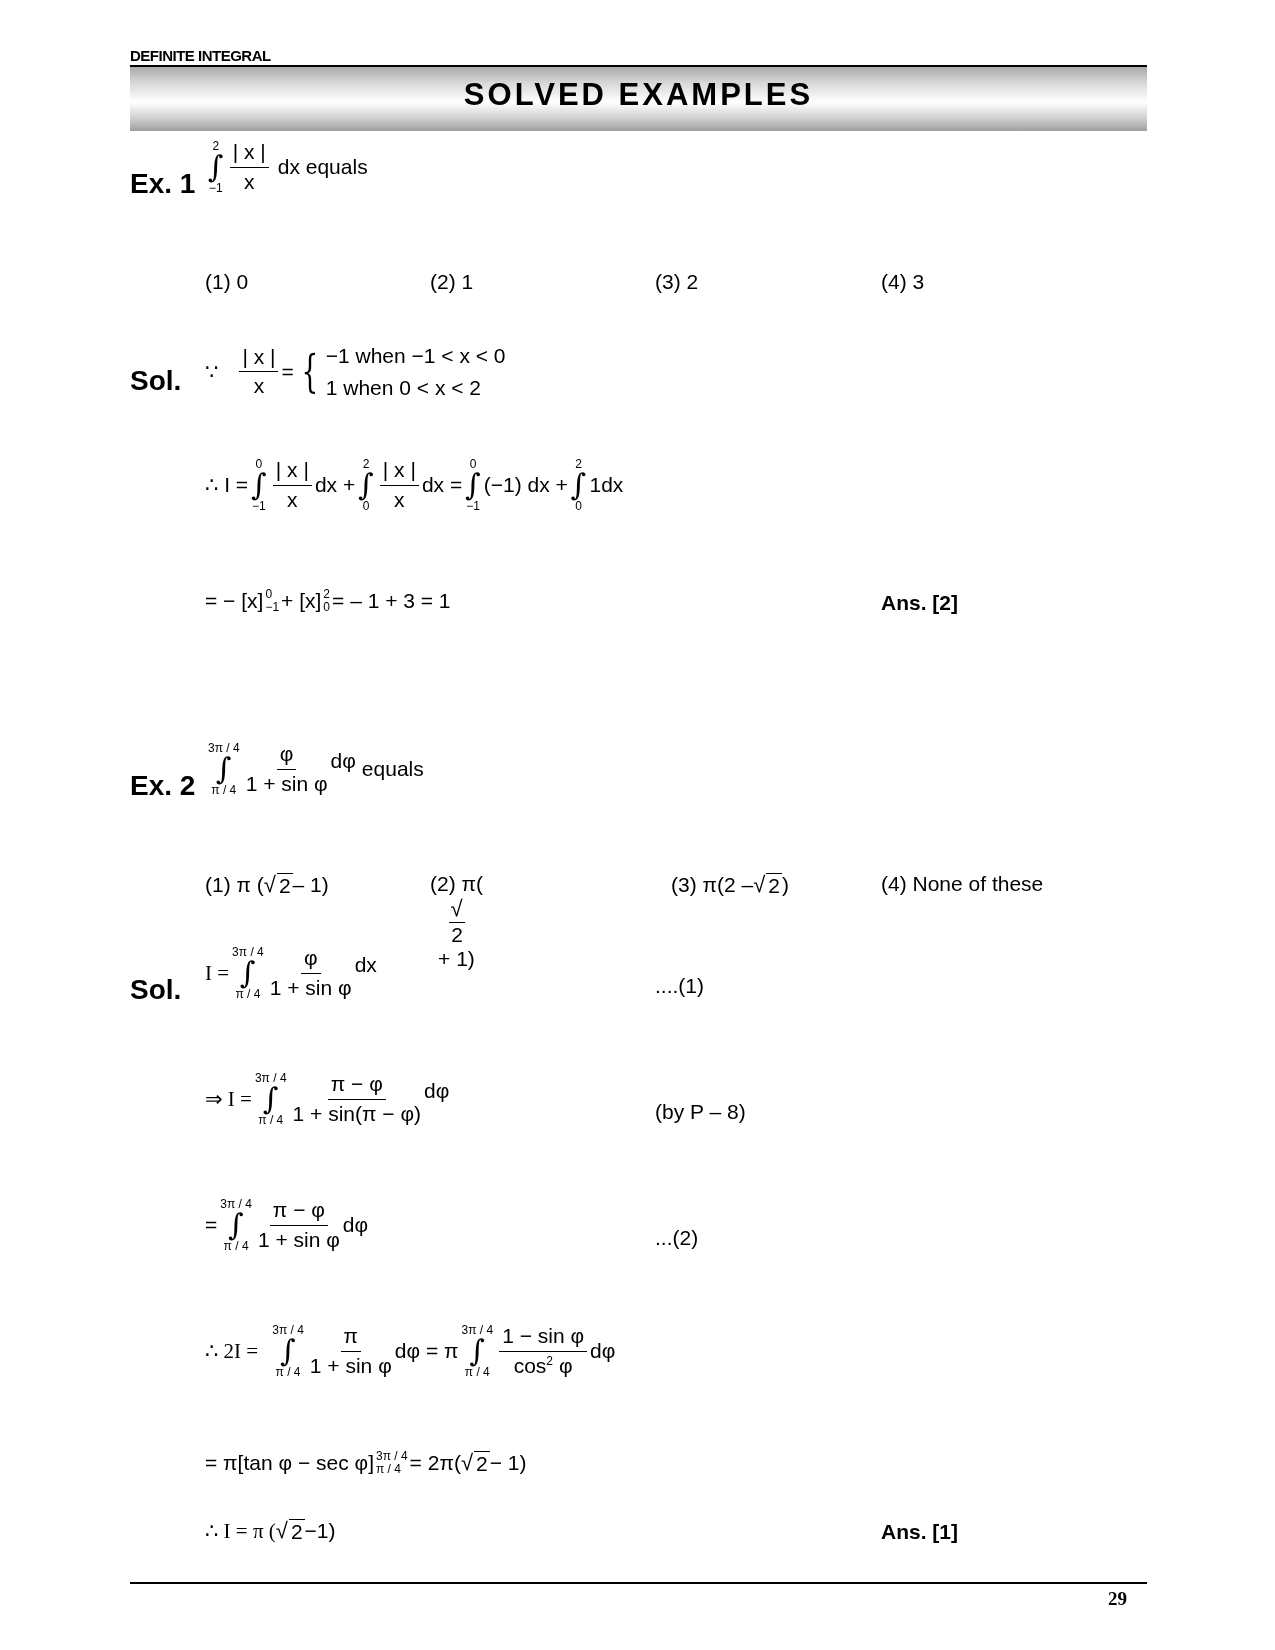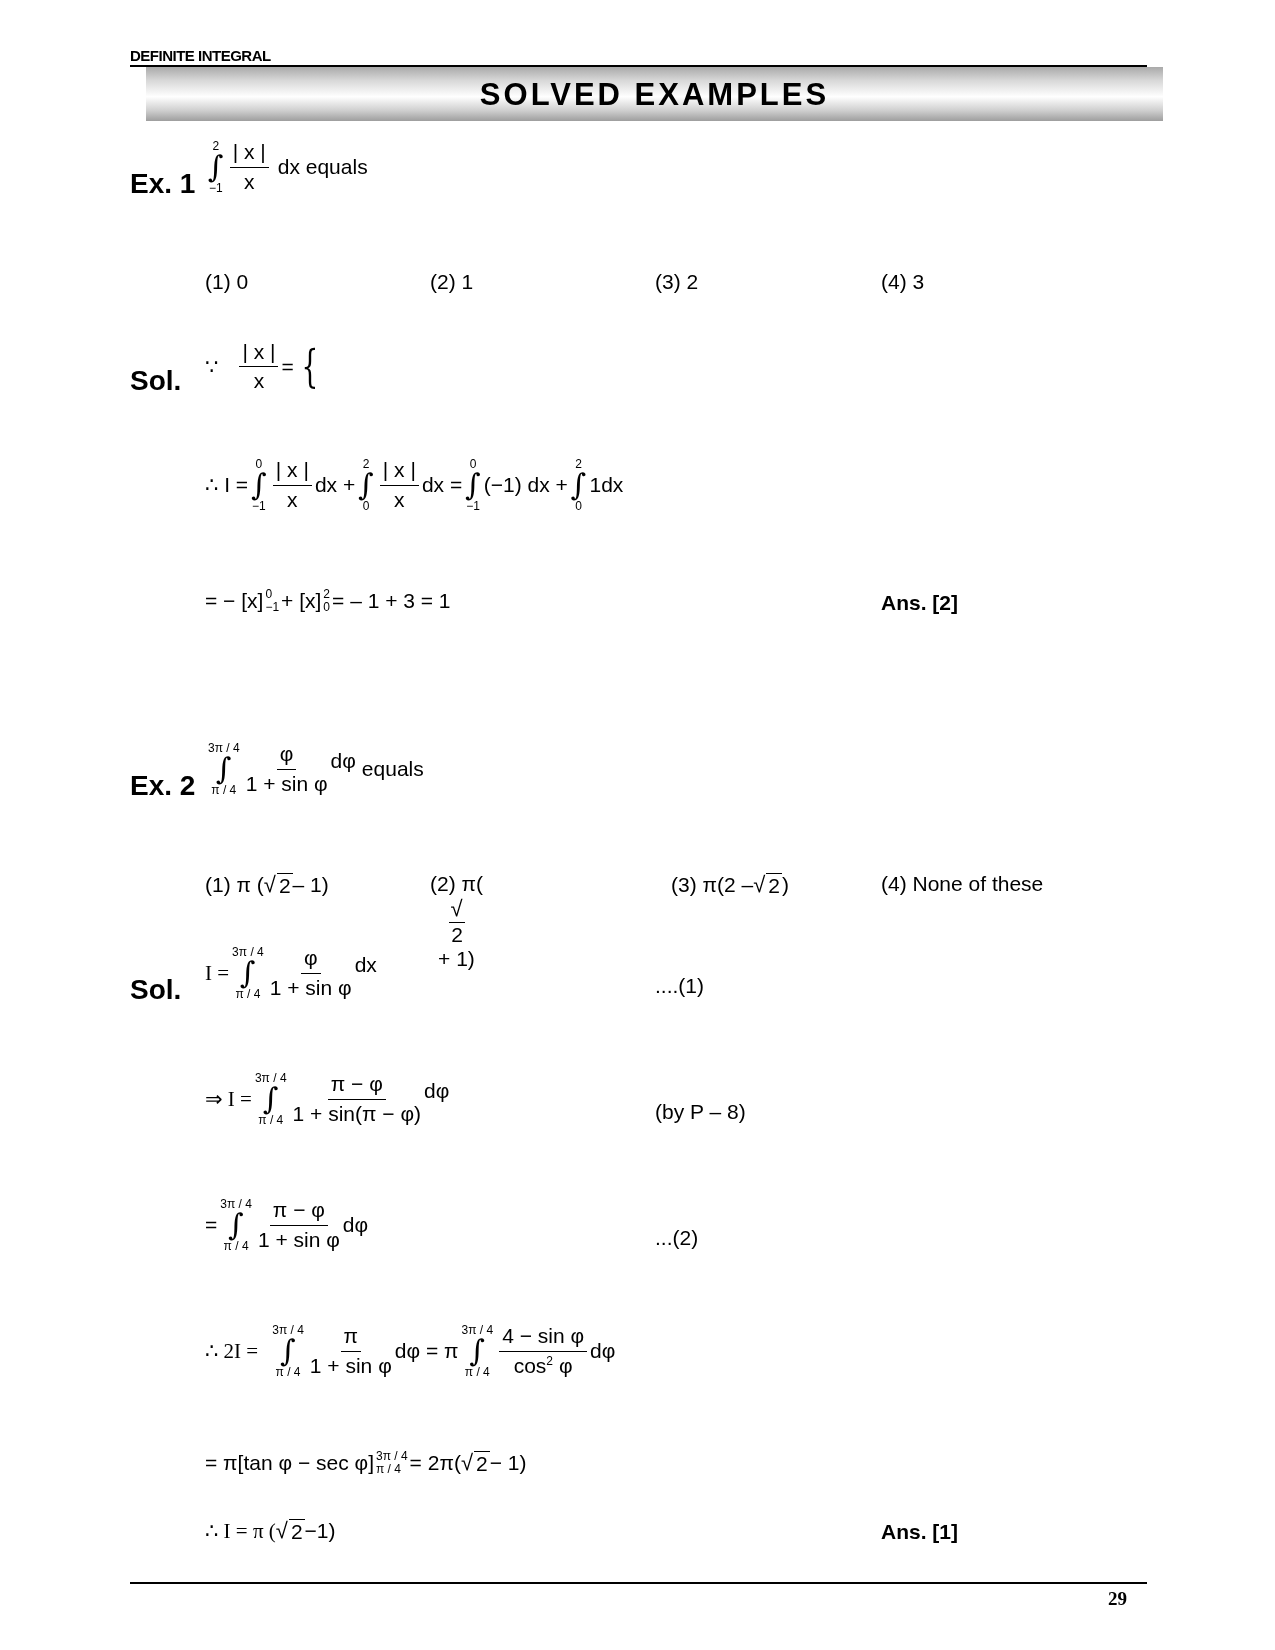--- a/index.html
+++ b/index.html
@@ -1,21 +1,21 @@
 <!DOCTYPE html>
 <html><head>
 <meta charset="utf-8">
 <style>
   html, body { margin:0; padding:0; background:#ffffff; }
   body { width:1275px; height:1650px; position:relative; overflow:hidden;
          font-family:"Liberation Sans", sans-serif; color:#000; }
   .abs { position:absolute; }
   .hdr-text { left:130px; top:47px; font-size:15px; font-weight:bold; letter-spacing:-0.5px; }
   .hdr-rule { left:130px; top:65px; width:1017px; height:2px; background:#000; }
-  .banner { left:146px; top:67px; width:1017px; height:54px;
+  .banner { left:130px; top:67px; width:1017px; height:64px;
     background:linear-gradient(to bottom,#a9a9a9 0%,#d8d8d8 25%,#ffffff 55%,#d0d0d0 80%,#9e9e9e 100%); }
   .banner-title { position:absolute; left:0; right:0; top:10px; text-align:center;
     font-size:31px; font-weight:bold; letter-spacing:3px; }
   .lbl { font-size:28px; font-weight:bold; }
   .txt { font-size:21px; white-space:nowrap; }
   .math { font-size:21px; white-space:nowrap; display:inline-flex; align-items:center; }
   .int { display:inline-flex; flex-direction:column; align-items:center; margin:0 3px; line-height:1; }
   .int .lim { font-size:12px; }
   .int .sym { font-size:30px; line-height:30px; font-family:"DejaVu Serif", serif; }
   .frac { display:inline-flex; flex-direction:column; align-items:center; margin:0 3px; line-height:1.15; }
@@ -62,20 +62,24 @@
 
 <div class="abs lbl" style="left:130px;top:365px;">Sol.</div>
 <div class="abs math" style="left:205px;top:340px;">
   <span style="margin-right:18px">∵</span>
   <span class="frac">
     <span class="num">| x |</span>
     <span class="den">x</span>
   </span>
   <span>=</span>
   <span class="brace">{</span>
+  <span class="cases">
+    <span>−1 when −1 &lt; x &lt; 0</span>
+    <span>1  when 0 &lt; x &lt; 2</span>
+  </span>
 </div>
 
 <div class="abs math" style="left:205px;top:458px;">
   <span>∴ I =</span>
   <span class="int">
       <span class="lim">0</span>
       <span class="sym">∫</span>
       <span class="lim">−1</span>
     </span>
   <span class="frac">
@@ -214,21 +218,21 @@
       <span class="num">π</span>
       <span class="den">1 + sin φ</span>
     </span>
   <span>dφ = π</span>
   <span class="int">
       <span class="lim">3π / 4</span>
       <span class="sym">∫</span>
       <span class="lim">π / 4</span>
     </span>
   <span class="frac">
-      <span class="num">4 − sin φ</span>
+      <span class="num">1 − sin φ</span>
       <span class="den"><span>cos</span><span class="sup">2</span><span> φ</span></span>
     </span>
   <span>dφ</span>
 </div>
 
 <div class="abs math" style="left:205px;top:1450px;">
   <span>=  π[tan φ − sec φ]</span>
   <span class="subsup">
       <span>3π / 4</span>
       <span>π / 4</span>

